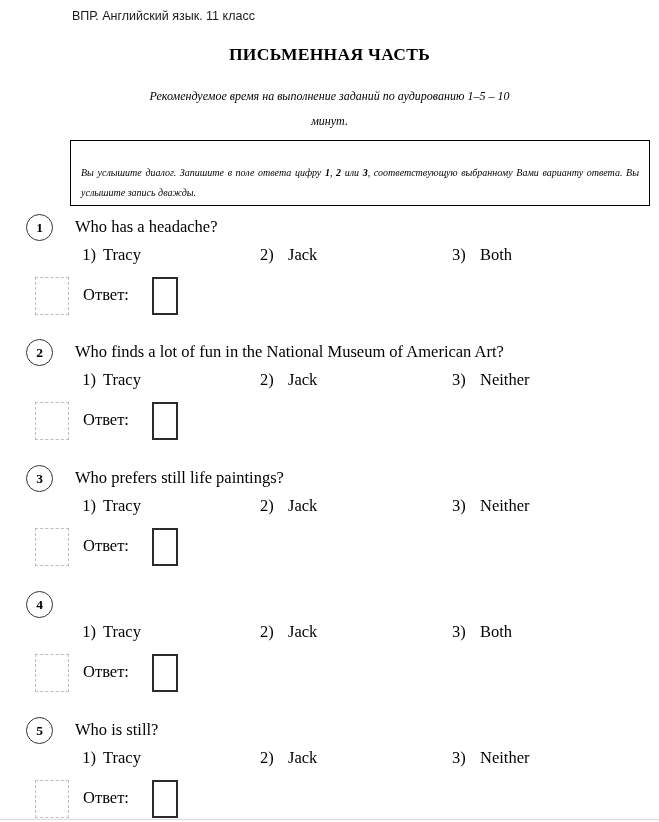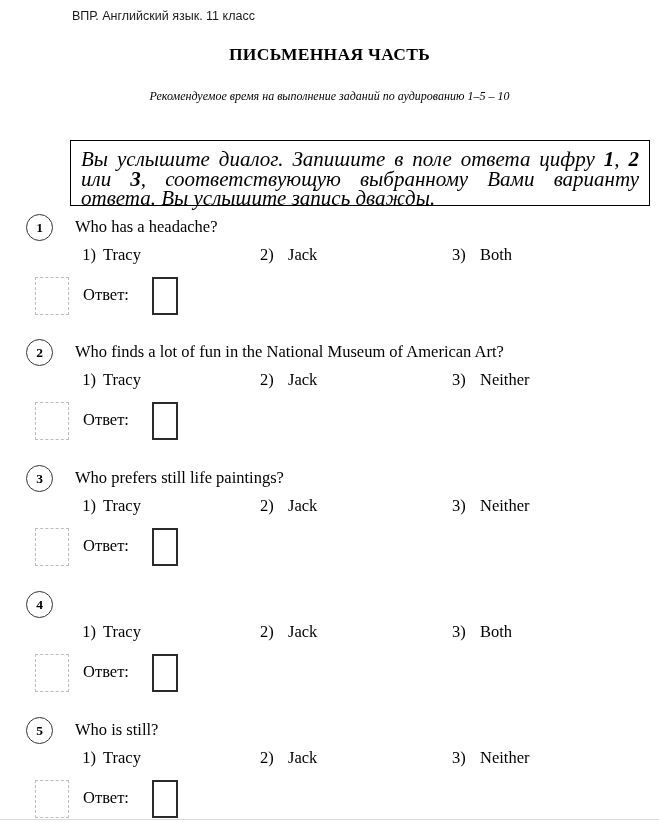--- a/index.html
+++ b/index.html
@@ -47,23 +47,23 @@
     color: #000;
   }
 
   .instruction-box {
     position: absolute;
     left: 70px;
     top: 140px;
     width: 580px;
     height: 66px;
     border: 1px solid #000;
-    padding: 9px 10px 0 10px;
+    padding: 22px 10px 0 10px;
     font-style: italic;
-    font-size: 21px;
+    font-size: 10px;
     line-height: 19.5px;
     text-align: justify;
     color: #000;
   }
   .instruction-box .seg-bold { font-weight: bold; }
 
   .question { position: absolute; left: 0; width: 659px; height: 104px; }
 
   .q-circle {
     position: absolute;
@@ -141,20 +141,21 @@
 <body>
 
 <div class="page">
 
   <div class="doc-header">ВПР. Английский язык. 11 класс</div>
 
   <div class="doc-title">ПИСЬМЕННАЯ ЧАСТЬ</div>
 
   <div class="doc-subtitle">
     <div>Рекомендуемое время на выполнение заданий по аудированию 1–5 – 10</div>
+    <div>минут.</div>
   </div>
 
   <div class="instruction-box"><span>Вы услышите диалог. Запишите в поле ответа цифру </span><span class="seg-bold">1</span><span>, </span><span class="seg-bold">2</span><span> или </span><span class="seg-bold">3</span><span>, соответствующую выбранному Вами варианту ответа. Вы услышите запись дважды.</span></div>
 
   <div class="question" style="top:214px;">
     <div class="q-circle">
         <span>1</span>
       </div>
     <div class="q-text">Who has a headache?</div>
     <div class="q-options">

